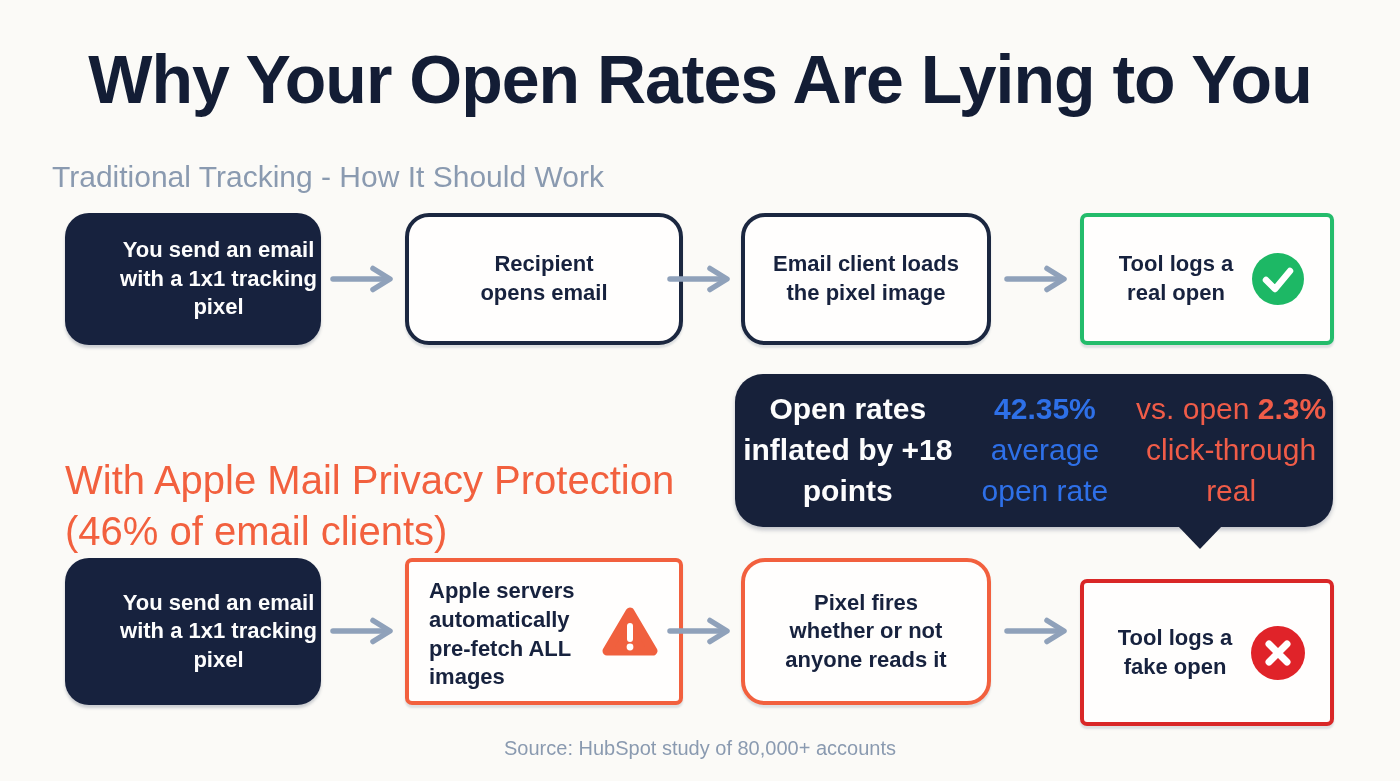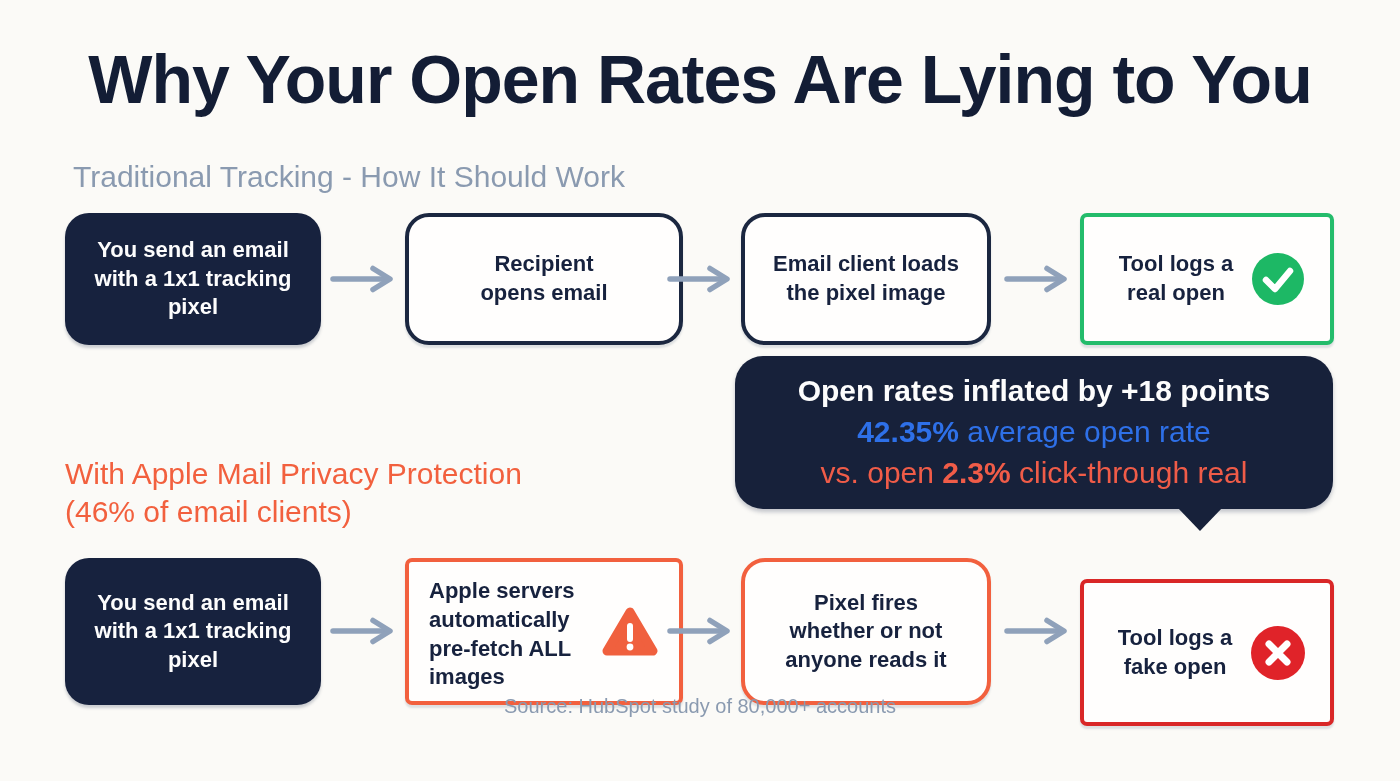--- a/index.html
+++ b/index.html
@@ -25,24 +25,24 @@
     font-weight: 700;
     letter-spacing: -1px;
     color: #131d35;
   }
   .section-heading {
     position: absolute;
     font-size: 30px;
     font-weight: 400;
     color: #8a9ab0;
   }
-  .heading-traditional { left: 73px; top: 160px; }
+  .heading-traditional { left: 52px; top: 160px; }
   .heading-apple {
     left: 65px; top: 455px;
-    font-size: 30px;
+    font-size: 40px;
     line-height: 1.28;
     color: #f2603e;
   }
 
   
   .box {
     position: absolute;
     box-sizing: border-box;
     border-radius: 24px;
     display: flex;
@@ -63,21 +63,21 @@
     background: #fffefd;
     border: 4px solid #1b2740;
     box-shadow: 0 3px 2px rgba(120,130,150,0.22);
   }
   .box.outline-green { border-color: #24bc6b; }
   .box.outline-orange { border-color: #f2603e; }
   .box.outline-red { border-color: #d92727; margin-top: 21px; }
 
   .row1 { top: 213px; height: 132px; }
   .row2 { top: 558px; height: 147px; }
-  .col1 { left: 65px;  width: 256px; }
+  .col1 { left: 65px;  width: 256px; justify-content: flex-end; }
   .col2 { left: 405px; width: 278px; }
   .col3 { left: 741px; width: 250px; }
   .col4 { left: 1080px; width: 254px; }
 
   .box-text-narrow { width: 142px; }
   .box-text-mid    { width: 205px; }
   .box-text-wide   { width: 215px; }
   .box-text-pixel  { width: 185px; }
 
   .box-with-icon {
@@ -108,27 +108,27 @@
   }
   .arrow-row1 { top: 264px; }
   .arrow-row2 { top: 616px; }
   .arrow-a { left: 330px; }
   .arrow-b { left: 667px; }
   .arrow-c { left: 1004px; }
 
   
   .callout {
     position: absolute;
-    left: 735px; top: 356px;
+    left: 735px; top: 374px;
     width: 598px; height: 153px;
     background: #17213a;
     border-radius: 28px;
     box-shadow: 0 3px 4px rgba(60,70,95,0.3);
     display: flex;
-    flex-direction: column;
+    flex-direction: row;
     align-items: center;
     justify-content: center;
     text-align: center;
     line-height: 1.36;
     font-size: 30px;
   }
   .callout-tail {
     position: absolute;
     left: 442px; top: 151px;
     width: 0; height: 0;
@@ -137,21 +137,21 @@
     border-top: 24px solid #17213a;
   }
   .callout .line1 { color: #fdfdfd; font-weight: 700; }
   .callout .line2 { color: #2e70e8; }
   .callout .line3 { color: #f05c48; }
   .callout .stat  { font-weight: 700; }
 
   
   .source-note {
     position: absolute;
-    left: 0; top: 695px;
+    left: 0; top: 737px;
     width: 1400px;
     text-align: center;
     font-size: 20px;
     color: #8a9ab0;
   }
 </style>
 </head>
 <body>
 
 <div class="canvas">

